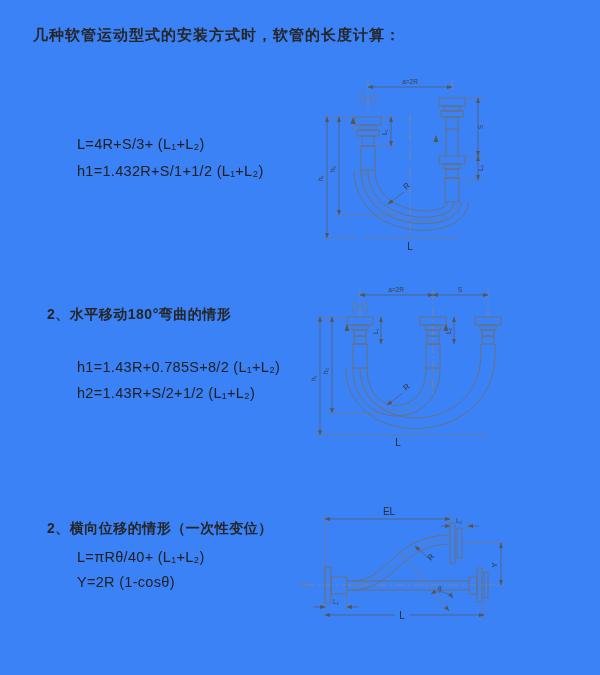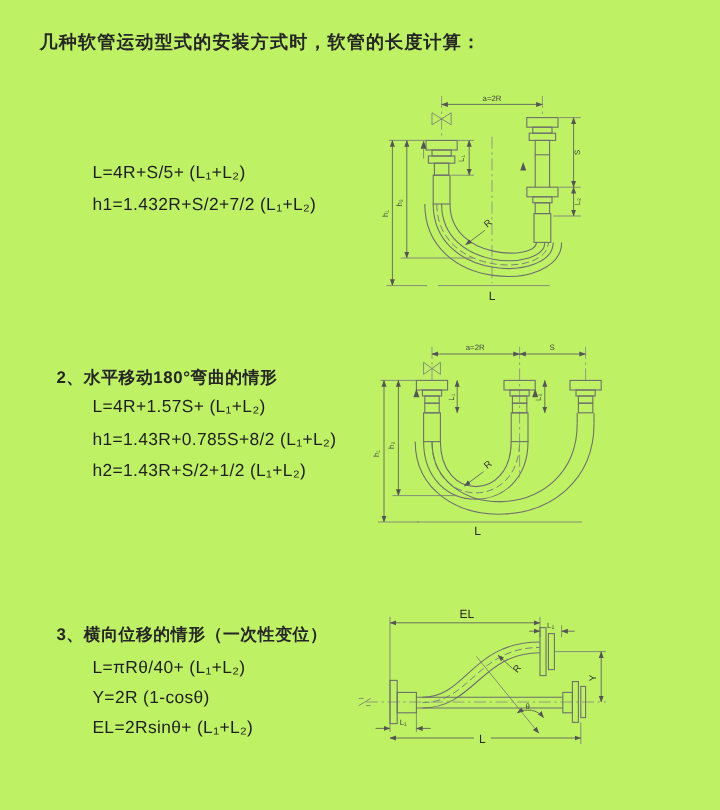--- a/index.html
+++ b/index.html
@@ -1,16 +1,16 @@
 <!DOCTYPE html>
 <html><head>
 <meta charset="utf-8">
 <style>
   html,body{margin:0;padding:0;background:#ffffff;}
-  .page{position:relative;width:600px;height:675px;background:#bef264;overflow:hidden;
+  .page{position:relative;width:600px;height:675px;background:#3b82f6;overflow:hidden;
         font-family:"Liberation Sans","DejaVu Sans",sans-serif;color:#262626;}
   .title{position:absolute;left:33px;top:26px;font-size:15px;font-weight:600;letter-spacing:1px;}
   .heading{position:absolute;left:47px;font-size:14px;font-weight:600;letter-spacing:0.5px;}
   .formula{position:absolute;left:77px;font-size:14.5px;color:#1f1f1f;letter-spacing:0.3px;}
   svg{position:absolute;overflow:visible;}
   svg .ln{fill:none;stroke:#6e6e6e;stroke-width:0.9;}
   svg .thin{fill:none;stroke:#7a7a7a;stroke-width:0.7;}
   svg .cl{fill:none;stroke:#8a8a8a;stroke-width:0.7;stroke-dasharray:10 3 2 3;}
   svg .dash{fill:none;stroke:#7a7a7a;stroke-width:0.8;stroke-dasharray:6 3;}
   svg .dim{fill:none;stroke:#5a5a5a;stroke-width:0.7;}
@@ -19,22 +19,22 @@
   svg text.big{font-size:10px;fill:#2b2b2b;}
   svg text.med{font-size:8px;fill:#333;}
 </style>
 </head>
 <body>
 
 <div class="page">
 
   <div class="title">几种软管运动型式的安装方式时，软管的长度计算：</div>
 
-  <div class="formula" style="top:136px">L=4R+S/5+ (L₁+L₂)</div>
-  <div class="formula" style="top:163px">h1=1.432R+S/2+7/2 (L₁+L₂)</div>
+  <div class="formula" style="top:136px">L=4R+S/3+ (L₁+L₂)</div>
+  <div class="formula" style="top:163px">h1=1.432R+S/1+1/2 (L₁+L₂)</div>
 
   <svg style="left:308px;top:74px" width="215" height="180" viewBox="0 0 215 180">
     <defs>
       <marker id="ar1" viewBox="0 0 8 8" refX="7.5" refY="4" markerWidth="8" markerHeight="8" orient="auto-start-reverse">
         <path d="M0,1 L8,4 L0,7 z" fill="#555"></path>
       </marker>
       <pattern id="hp1" width="4" height="4" patternUnits="userSpaceOnUse">
         <path d="M0,4 L4,0 M0,0 L4,4" stroke="#9a9a9a" stroke-width="0.6"></path>
       </pattern>
     </defs>
@@ -102,21 +102,20 @@
     <line class="dim" x1="31" y1="43" x2="31" y2="141" marker-start="url(#ar1)" marker-end="url(#ar1)"></line>
     <text x="27" y="95" transform="rotate(-90 27 95)" text-anchor="middle">h₂</text>
     <line class="thin" x1="14" y1="164" x2="48" y2="164"></line>
     <line class="thin" x1="26" y1="141" x2="86" y2="141"></line>
 
     <line class="thin" x1="57" y1="164" x2="150" y2="164"></line>
     <text class="big" x="102" y="176" text-anchor="middle">L</text>
   </svg>
 
   <div class="heading" style="top:306px">2、水平移动180°弯曲的情形</div>
-  <div class="formula" style="top:331px">L=4R+1.57S+ (L₁+L₂)</div>
   <div class="formula" style="top:359px">h1=1.43R+0.785S+8/2 (L₁+L₂)</div>
   <div class="formula" style="top:385px">h2=1.43R+S/2+1/2 (L₁+L₂)</div>
 
   <svg style="left:303px;top:283px" width="265" height="172" viewBox="0 0 265 172">
     <defs>
       <marker id="ar2" viewBox="0 0 8 8" refX="7.5" refY="4" markerWidth="8" markerHeight="8" orient="auto-start-reverse">
         <path d="M0,1 L8,4 L0,7 z" fill="#555"></path>
       </marker>
       <pattern id="hp2" width="4" height="4" patternUnits="userSpaceOnUse">
         <path d="M0,4 L4,0 M0,0 L4,4" stroke="#9a9a9a" stroke-width="0.6"></path>
@@ -179,24 +178,23 @@
     <text x="13" y="95" transform="rotate(-90 13 95)" text-anchor="middle">h₁</text>
     <line class="dim" x1="29" y1="34" x2="29" y2="130" marker-start="url(#ar2)" marker-end="url(#ar2)"></line>
     <text x="25" y="88" transform="rotate(-90 25 88)" text-anchor="middle">h₂</text>
     <line class="thin" x1="12" y1="152" x2="46" y2="152"></line>
     <line class="thin" x1="24" y1="130" x2="78" y2="130"></line>
 
     <line class="thin" x1="45" y1="152" x2="182" y2="152"></line>
     <text class="big" x="95" y="163" text-anchor="middle">L</text>
   </svg>
 
-  <div class="heading" style="top:520px">3、横向位移的情形（一次性变位）</div>
+  <div class="heading" style="top:520px">2、横向位移的情形（一次性变位）</div>
   <div class="formula" style="top:549px">L=πRθ/40+ (L₁+L₂)</div>
   <div class="formula" style="top:574px">Y=2R (1-cosθ)</div>
-  <div class="formula" style="top:599px">EL=2Rsinθ+ (L₁+L₂)</div>
 
   <svg style="left:297px;top:497px" width="300" height="150" viewBox="0 0 300 150">
     <defs>
       <marker id="ar3" viewBox="0 0 8 8" refX="7.5" refY="4" markerWidth="8" markerHeight="8" orient="auto-start-reverse">
         <path d="M0,1 L8,4 L0,7 z" fill="#555"></path>
       </marker>
     </defs>
 
     <line class="cl" x1="8" y1="88" x2="208" y2="88"></line>
     <path class="thin" d="M2,91 L12,85 M2,85 L6,85 M8,91 L12,91"></path>

